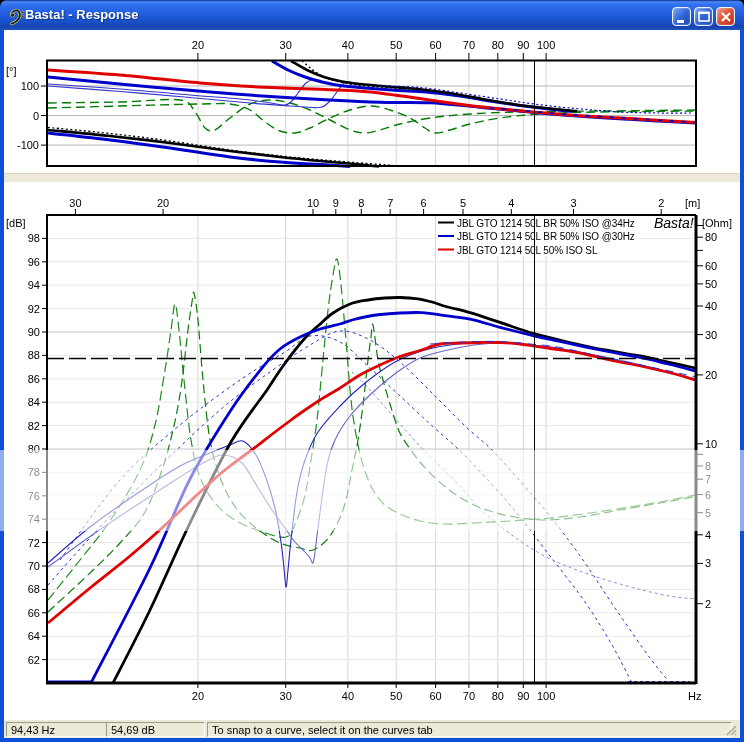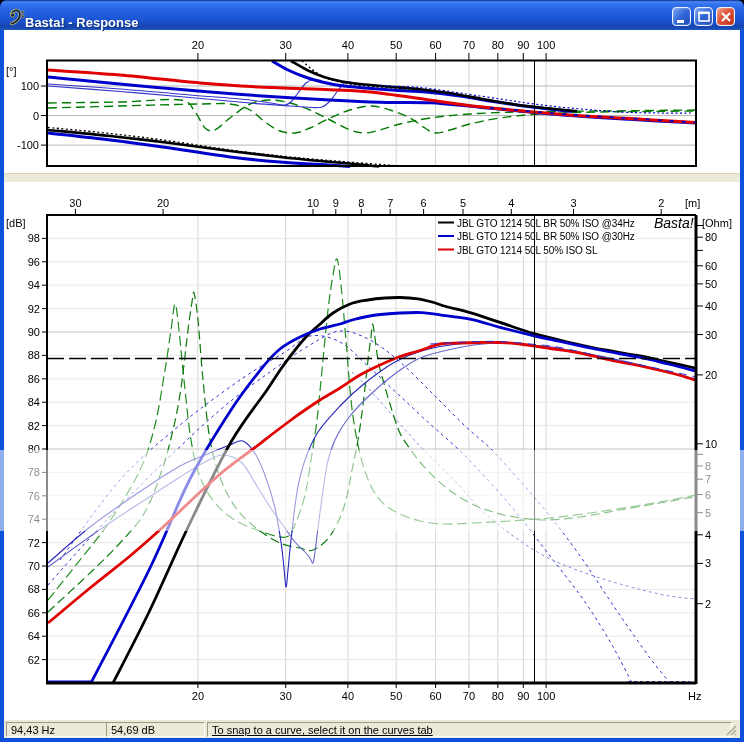--- a/index.html
+++ b/index.html
@@ -1,19 +1,19 @@
 <!DOCTYPE html>
 <html><head><meta charset="utf-8"><style>
 html,body{margin:0;padding:0;background:#000;}
 *{box-sizing:border-box;}
 #win{position:relative;width:744px;height:742px;background:#0c50dc;border-radius:7px 7px 0 0;overflow:hidden;font-family:"Liberation Sans",sans-serif;}
 #titlebar{position:absolute;left:0;top:0;width:744px;height:30px;
 background:linear-gradient(180deg,#0a2c90 0%,#4a86f0 6%,#3373ee 13%,#2463e4 35%,#1b54d2 65%,#1644ae 90%,#2057c0 100%);
 border-radius:7px 7px 0 0;}
-#title{position:absolute;left:25px;top:7px;color:#fff;font-size:13px;font-weight:bold;text-shadow:1px 1px 1px #10307a;margin-top:8px;}
+#title{position:absolute;left:25px;top:7px;color:#fff;font-size:13px;font-weight:bold;text-shadow:1px 1px 1px #10307a;}
 #client{position:absolute;left:4px;top:30px;width:736px;height:704px;background:#fff;}
 .beige{position:absolute;left:4px;top:173px;width:736px;height:9px;background:#ece9d8;border-top:1px solid #d8d4c0;}
 #status{position:absolute;left:4px;top:719px;width:736px;height:19px;background:#ece9d8;border-top:1px solid #fff;}
 .panel{position:absolute;top:2px;height:15px;border:1px solid;border-color:#9d9a84 #fff #fff #9d9a84;font-size:11px;color:#000;padding:1px 0 0 4px;}
 svg text{font-family:"Liberation Sans",sans-serif;fill:#000;}
 .btn{position:absolute;top:7px;width:19px;height:19px;border-radius:4px;border:1px solid #f0f4ff;
 background:linear-gradient(135deg,#7da8f2 0%,#3166d8 50%,#1e47b4 100%);box-shadow:inset 0 0 2px rgba(255,255,255,.5);}
 #bclose{background:linear-gradient(135deg,#f0a088 0%,#dd5336 45%,#b92b10 100%);}
 .glyph{position:absolute;left:0;top:0;width:100%;height:100%;}
 #band{position:absolute;left:0;top:450px;width:744px;height:81px;background:rgba(255,255,255,0.54);z-index:50;}
@@ -269,19 +269,19 @@
       </div>
   <div class="btn" id="bclose" style="left:716px">
         <svg class="glyph">
           <path d="M5,5 L13,13 M13,5 L5,13" stroke="#fff" stroke-width="2.2"></path>
         </svg>
       </div>
  </div>
  <div id="status">
    <div class="panel" style="left:2px;width:106px;">94,43 Hz</div>
    <div class="panel" style="left:102px;width:99px;">54,69 dB</div>
-   <div class="panel" style="left:203px;width:525px;text-decoration:underline;">To snap to a curve, select it on the curves tab</div>
+   <div class="panel" style="left:203px;width:525px;">To snap to a curve, select it on the curves tab</div>
    <svg style="position:absolute;right:2px;top:4px" width="13" height="13">
      <path d="M11,2 L2,11 M11,6 L6,11 M11,10 L10,11" stroke="#aaa792" stroke-width="1.5"></path>
    </svg>
  </div>
  <div id="band"></div>
 </div>
 
 </body></html>

